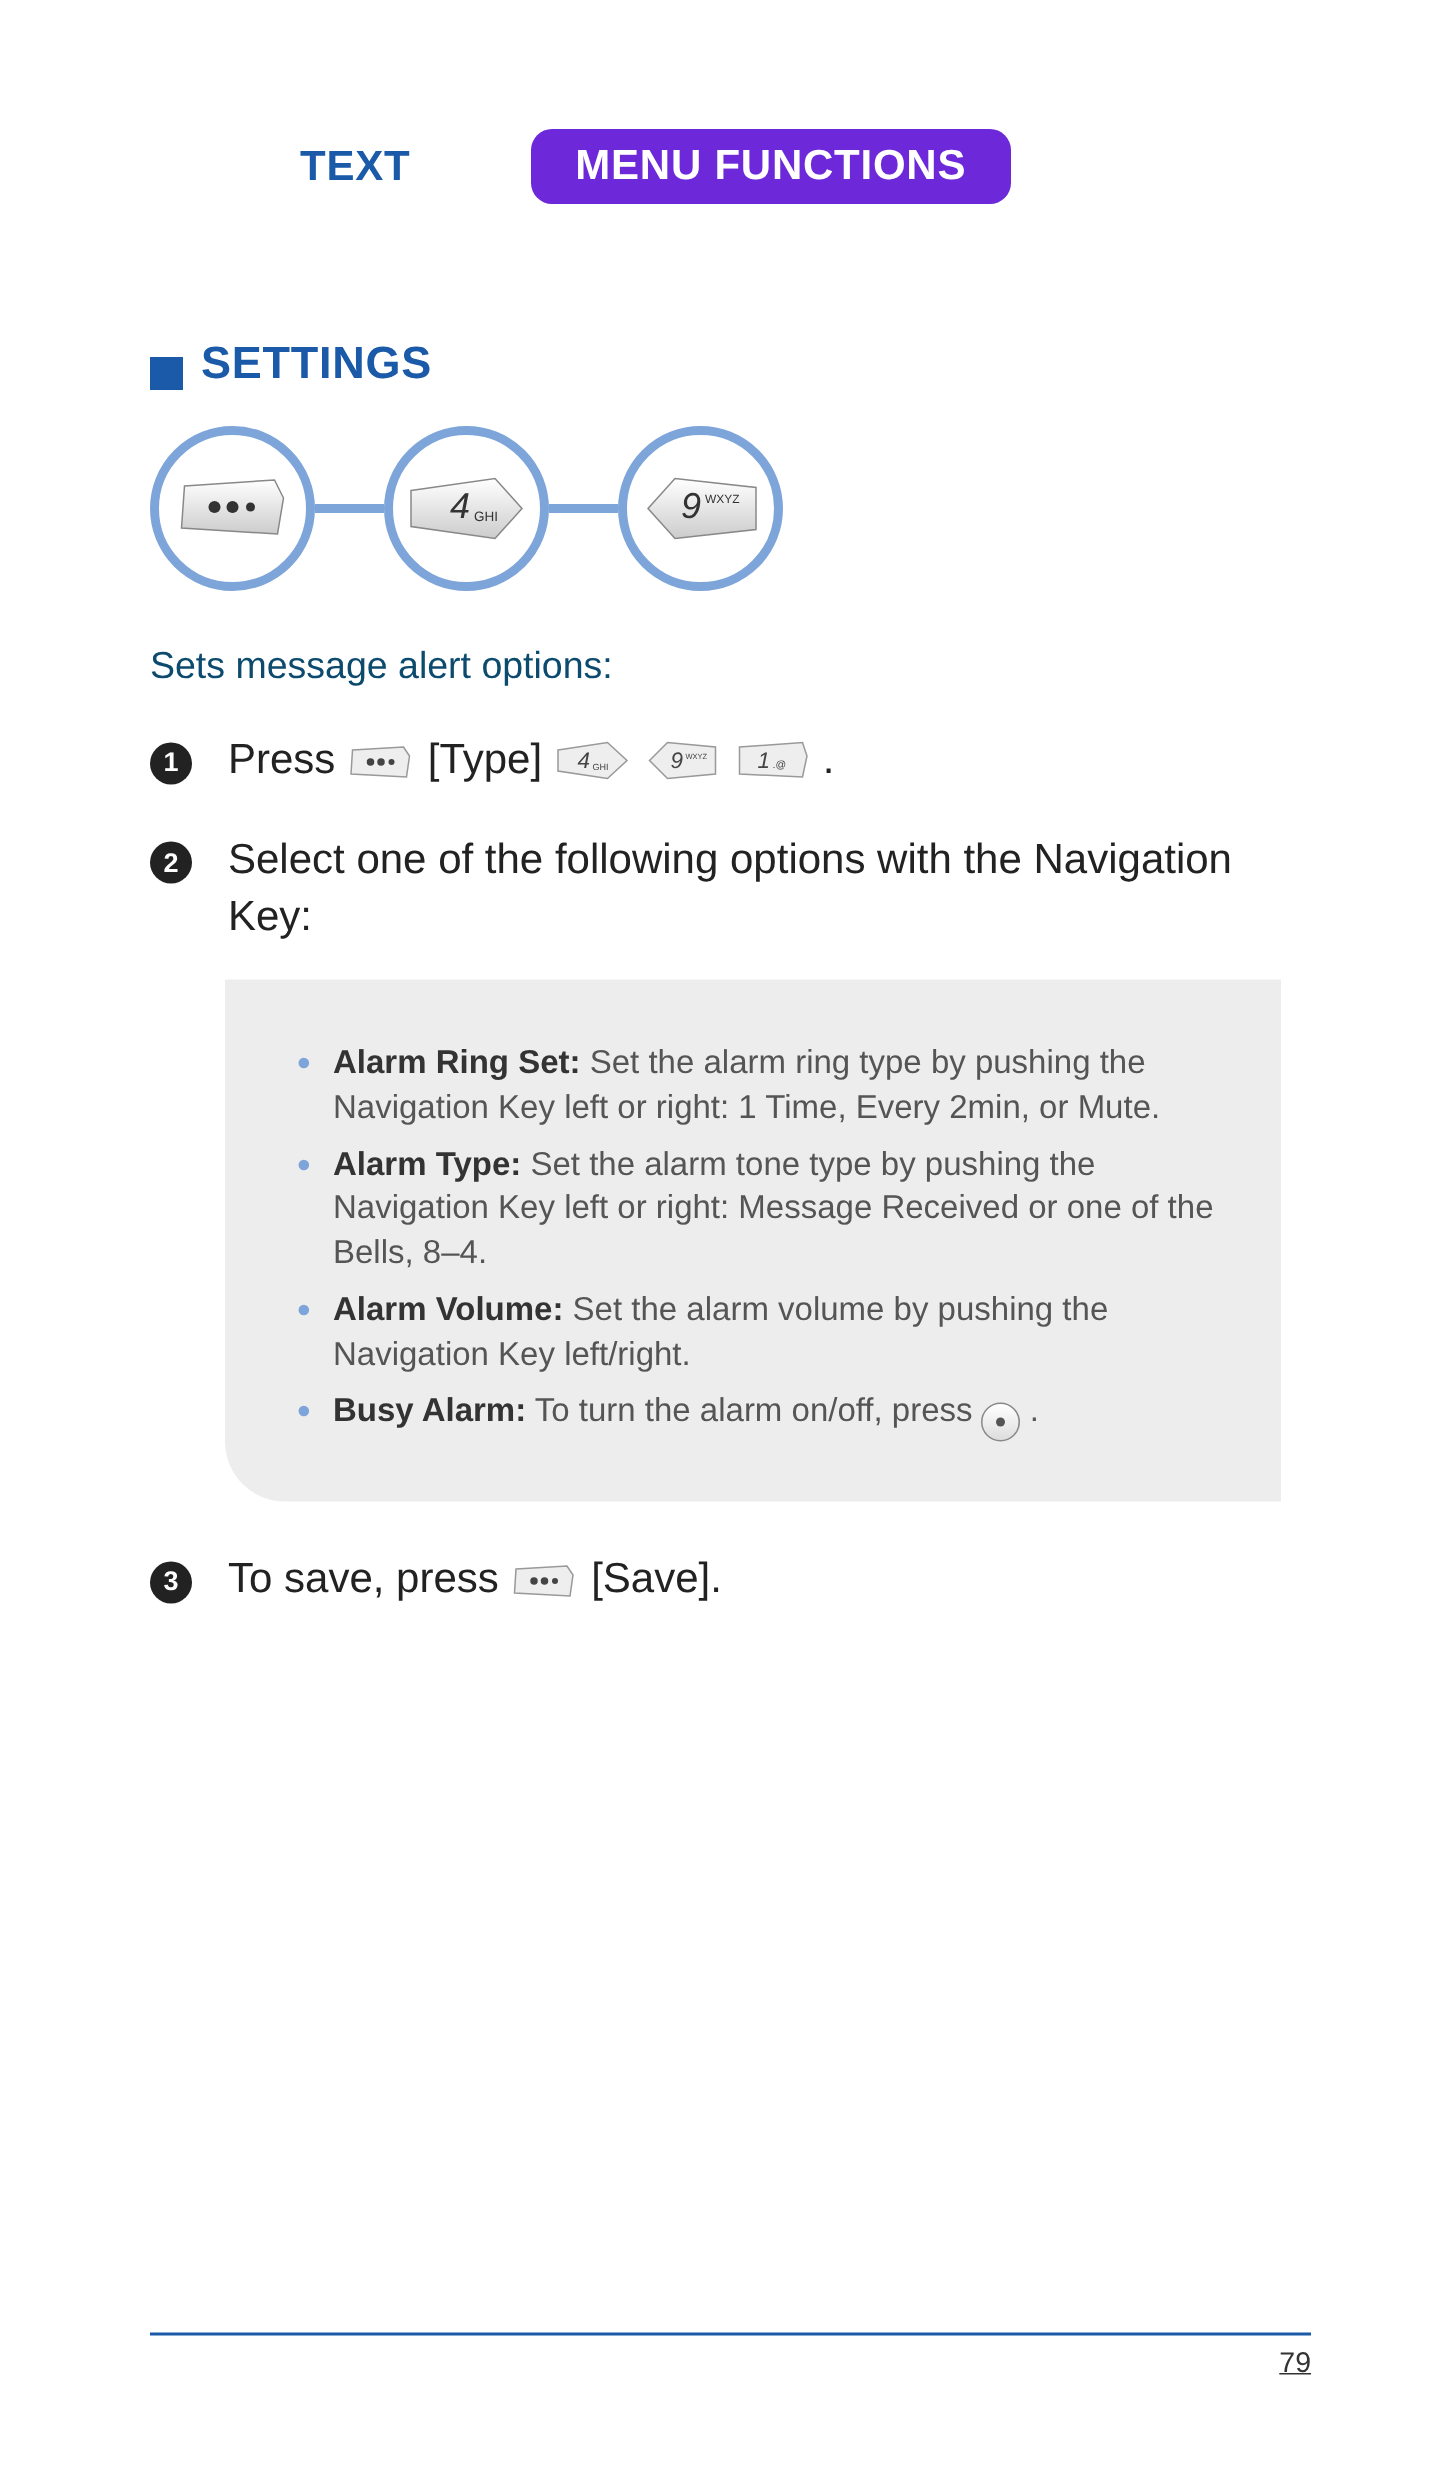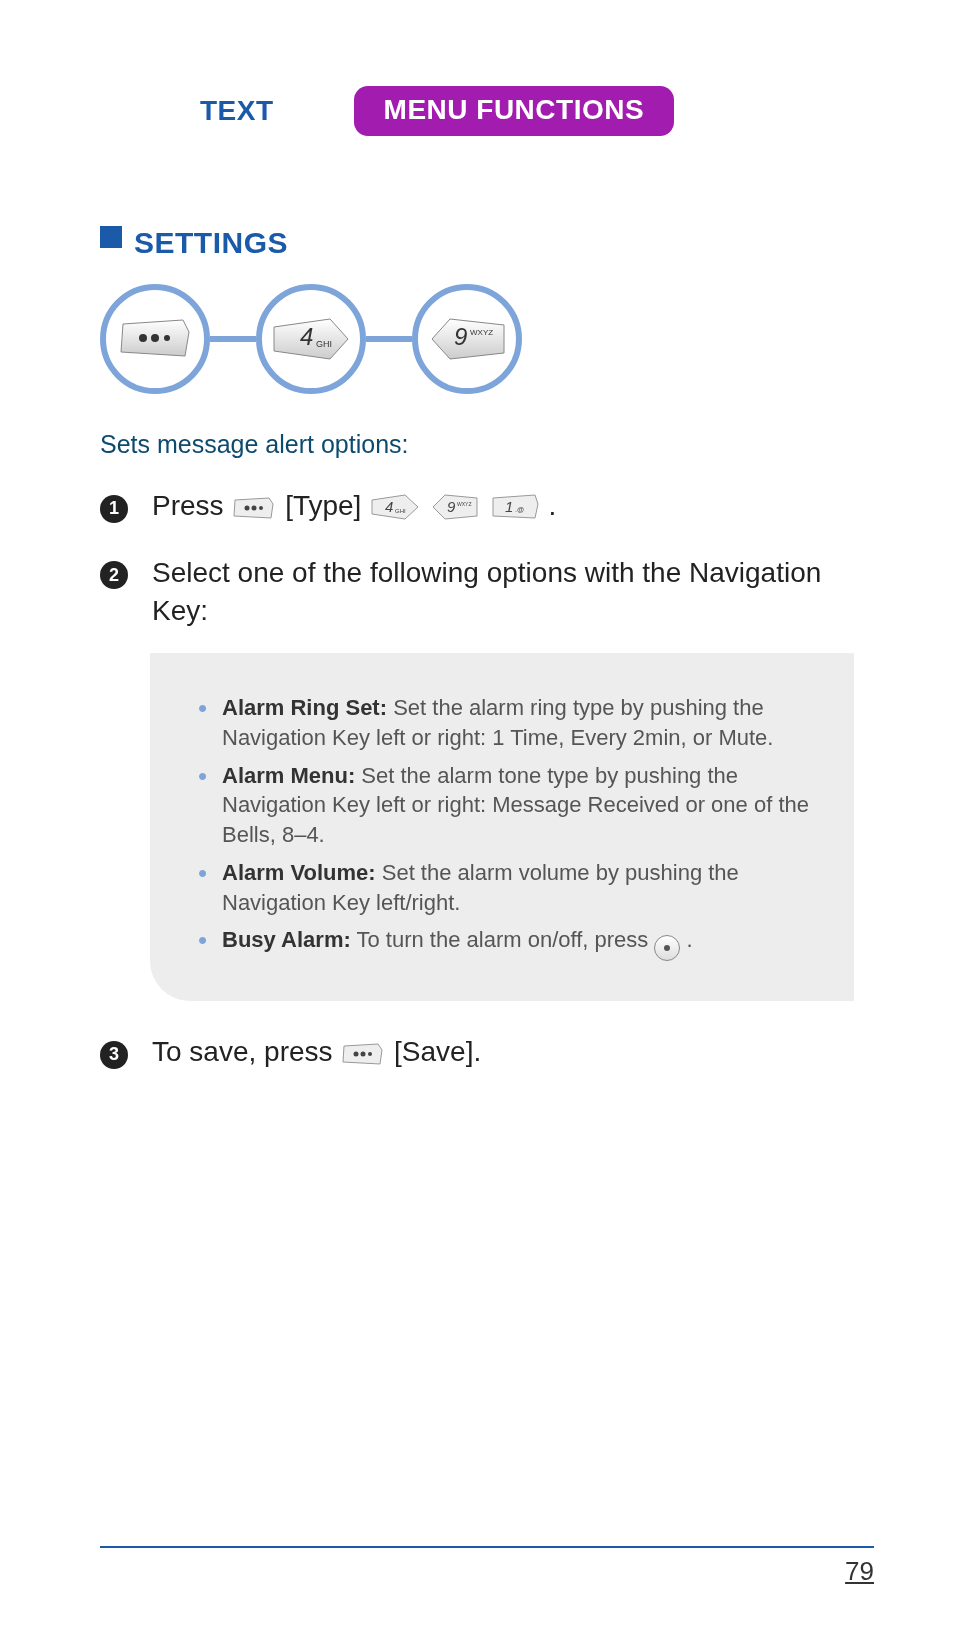--- a/index.html
+++ b/index.html
@@ -26,34 +26,34 @@
     margin-bottom: 90px;
   }
   .tab-text {
     color: #1a5aa8;
     font-weight: 700;
     font-size: 28px;
     letter-spacing: 0.5px;
     padding: 6px 50px;
   }
   .tab-pill {
-    background: #a21caf;
+    background: #6d28d9;
     color: #fff;
     font-weight: 700;
     font-size: 28px;
     letter-spacing: 0.5px;
     border-radius: 14px;
     padding: 8px 30px 10px 30px;
     white-space: nowrap;
   }
 
   
   .section-heading {
     display: flex;
-    align-items: flex-start;
+    align-items: flex-end;
     gap: 12px;
     margin-bottom: 24px;
   }
   .bullet-square {
     width: 22px;
     height: 22px;
     background: #1a5aa8;
   }
   .section-heading-text {
     color: #1a5aa8;
@@ -175,21 +175,21 @@
     right: 80px;
     bottom: 60px;
   }
   .rule {
     height: 2px;
     background: #1a5aa8;
     margin-bottom: 8px;
   }
   .pagenum {
     text-align: right;
-    font-size: 26px;
+    font-size: 19px;
     color: #333;
     text-decoration: underline;
   }
 
   
   .round-key {
     display:inline-flex; align-items:center; justify-content:center;
     width:26px; height:26px; border:1px solid #888; border-radius:50%;
     background:linear-gradient(#fff,#ddd); vertical-align:-4px;
   }
@@ -303,21 +303,21 @@
     </div>
 
   </div>
 
   <div class="options-box">
     <ul>
       <li>
         <span class="opt-label">Alarm Ring Set:</span><span> Set the alarm ring type by pushing the Navigation Key left or right: 1 Time, Every 2min, or Mute.</span>
       </li>
       <li>
-        <span class="opt-label">Alarm Menu:</span><span> Set the alarm tone type by pushing the Navigation Key left or right: Message Received or one of the Bells, 8–4.</span>
+        <span class="opt-label">Alarm Type:</span><span> Set the alarm tone type by pushing the Navigation Key left or right: Message Received or one of the Bells, 8–4.</span>
       </li>
       <li>
         <span class="opt-label">Alarm Volume:</span><span> Set the alarm volume by pushing the Navigation Key left/right.</span>
       </li>
       <li>
         <span class="opt-label">Busy Alarm:</span><span> To turn the alarm on/off, press </span><span class="round-key"></span><span> .</span>
       </li>
     </ul>
   </div>
 

